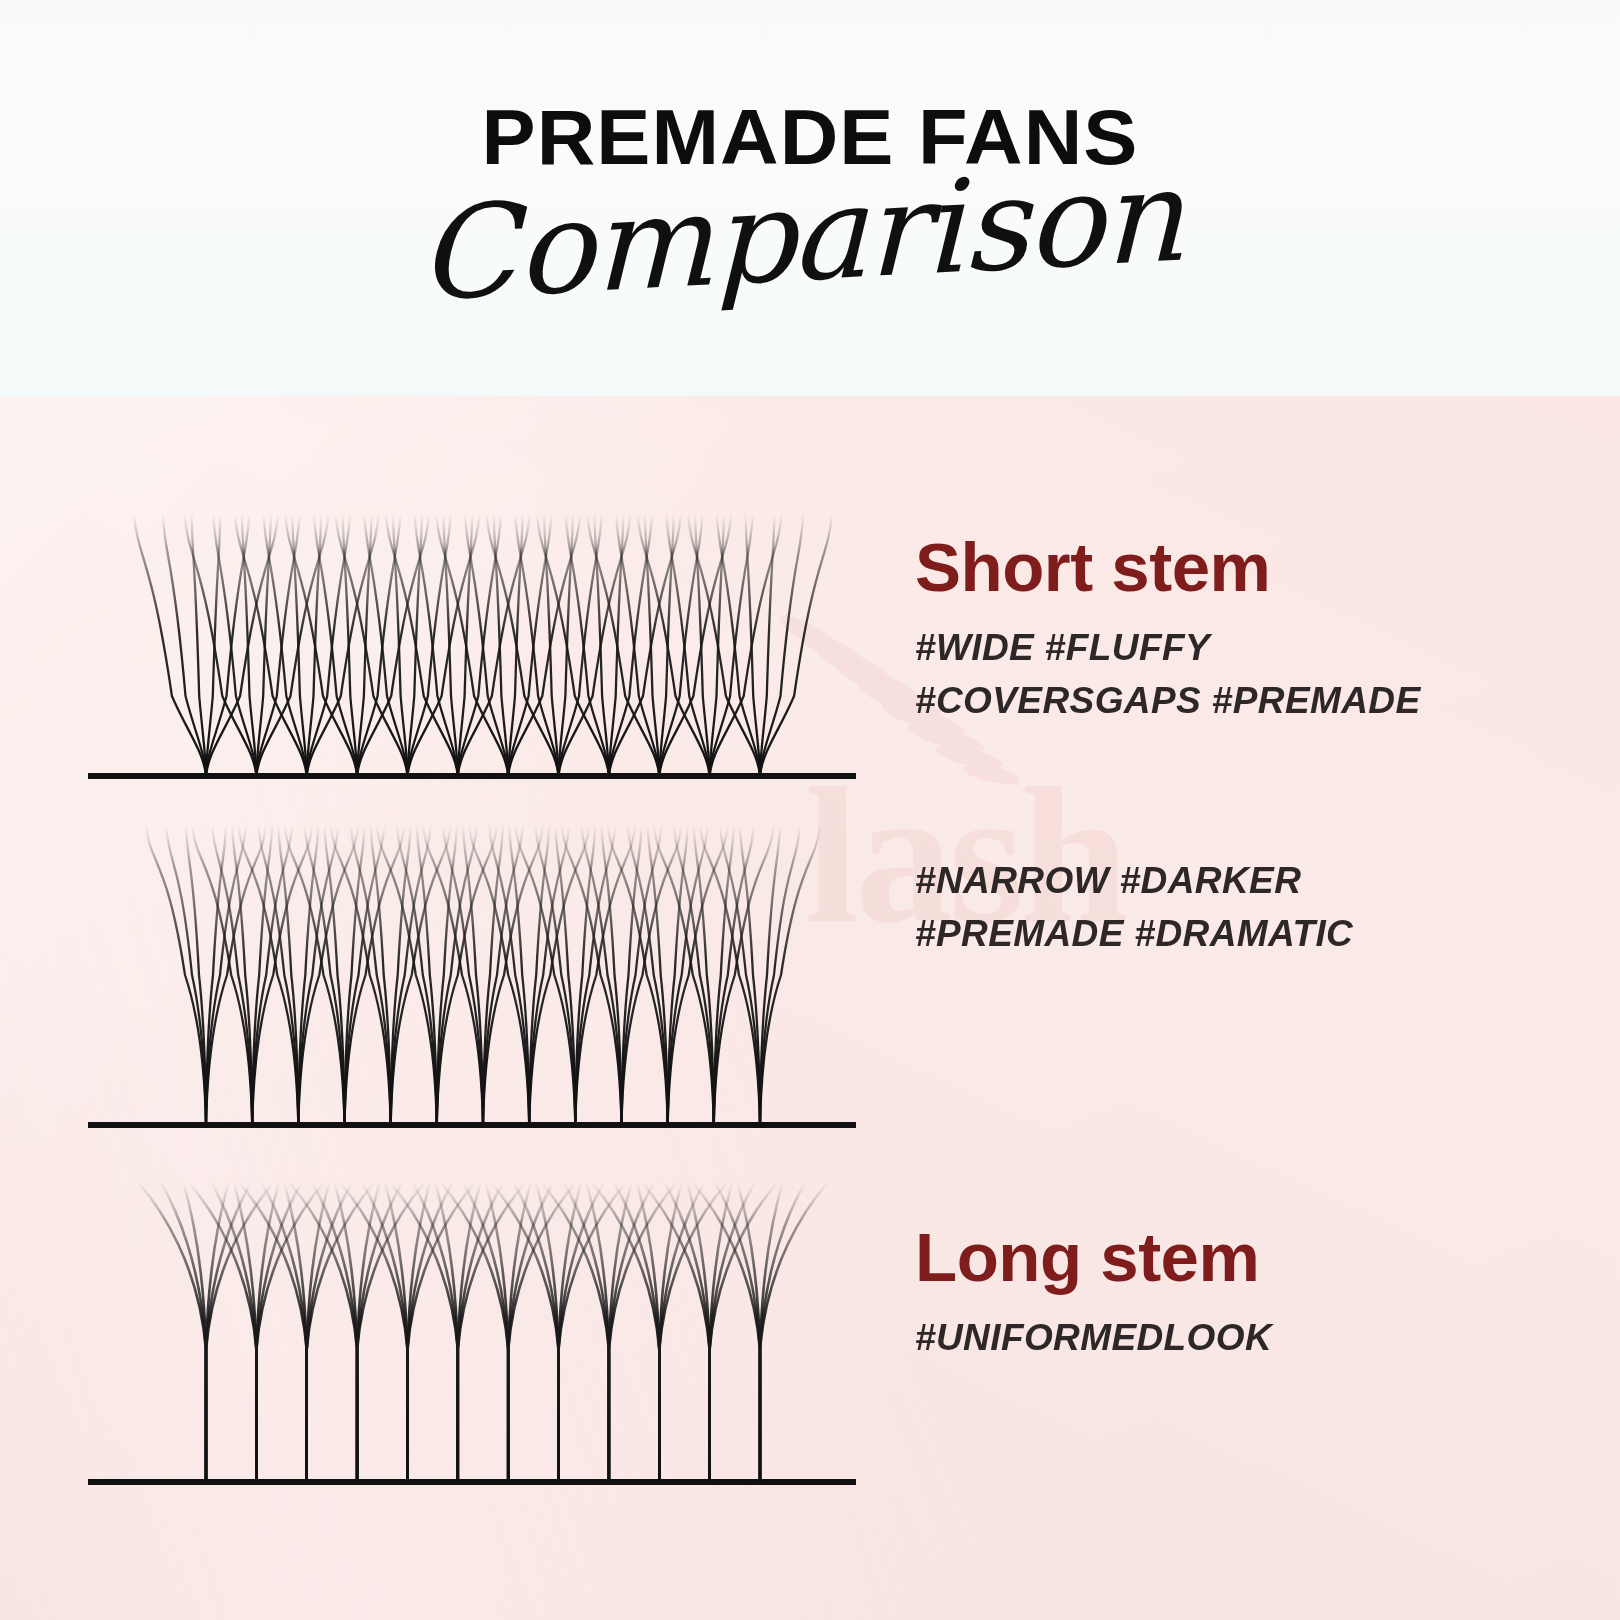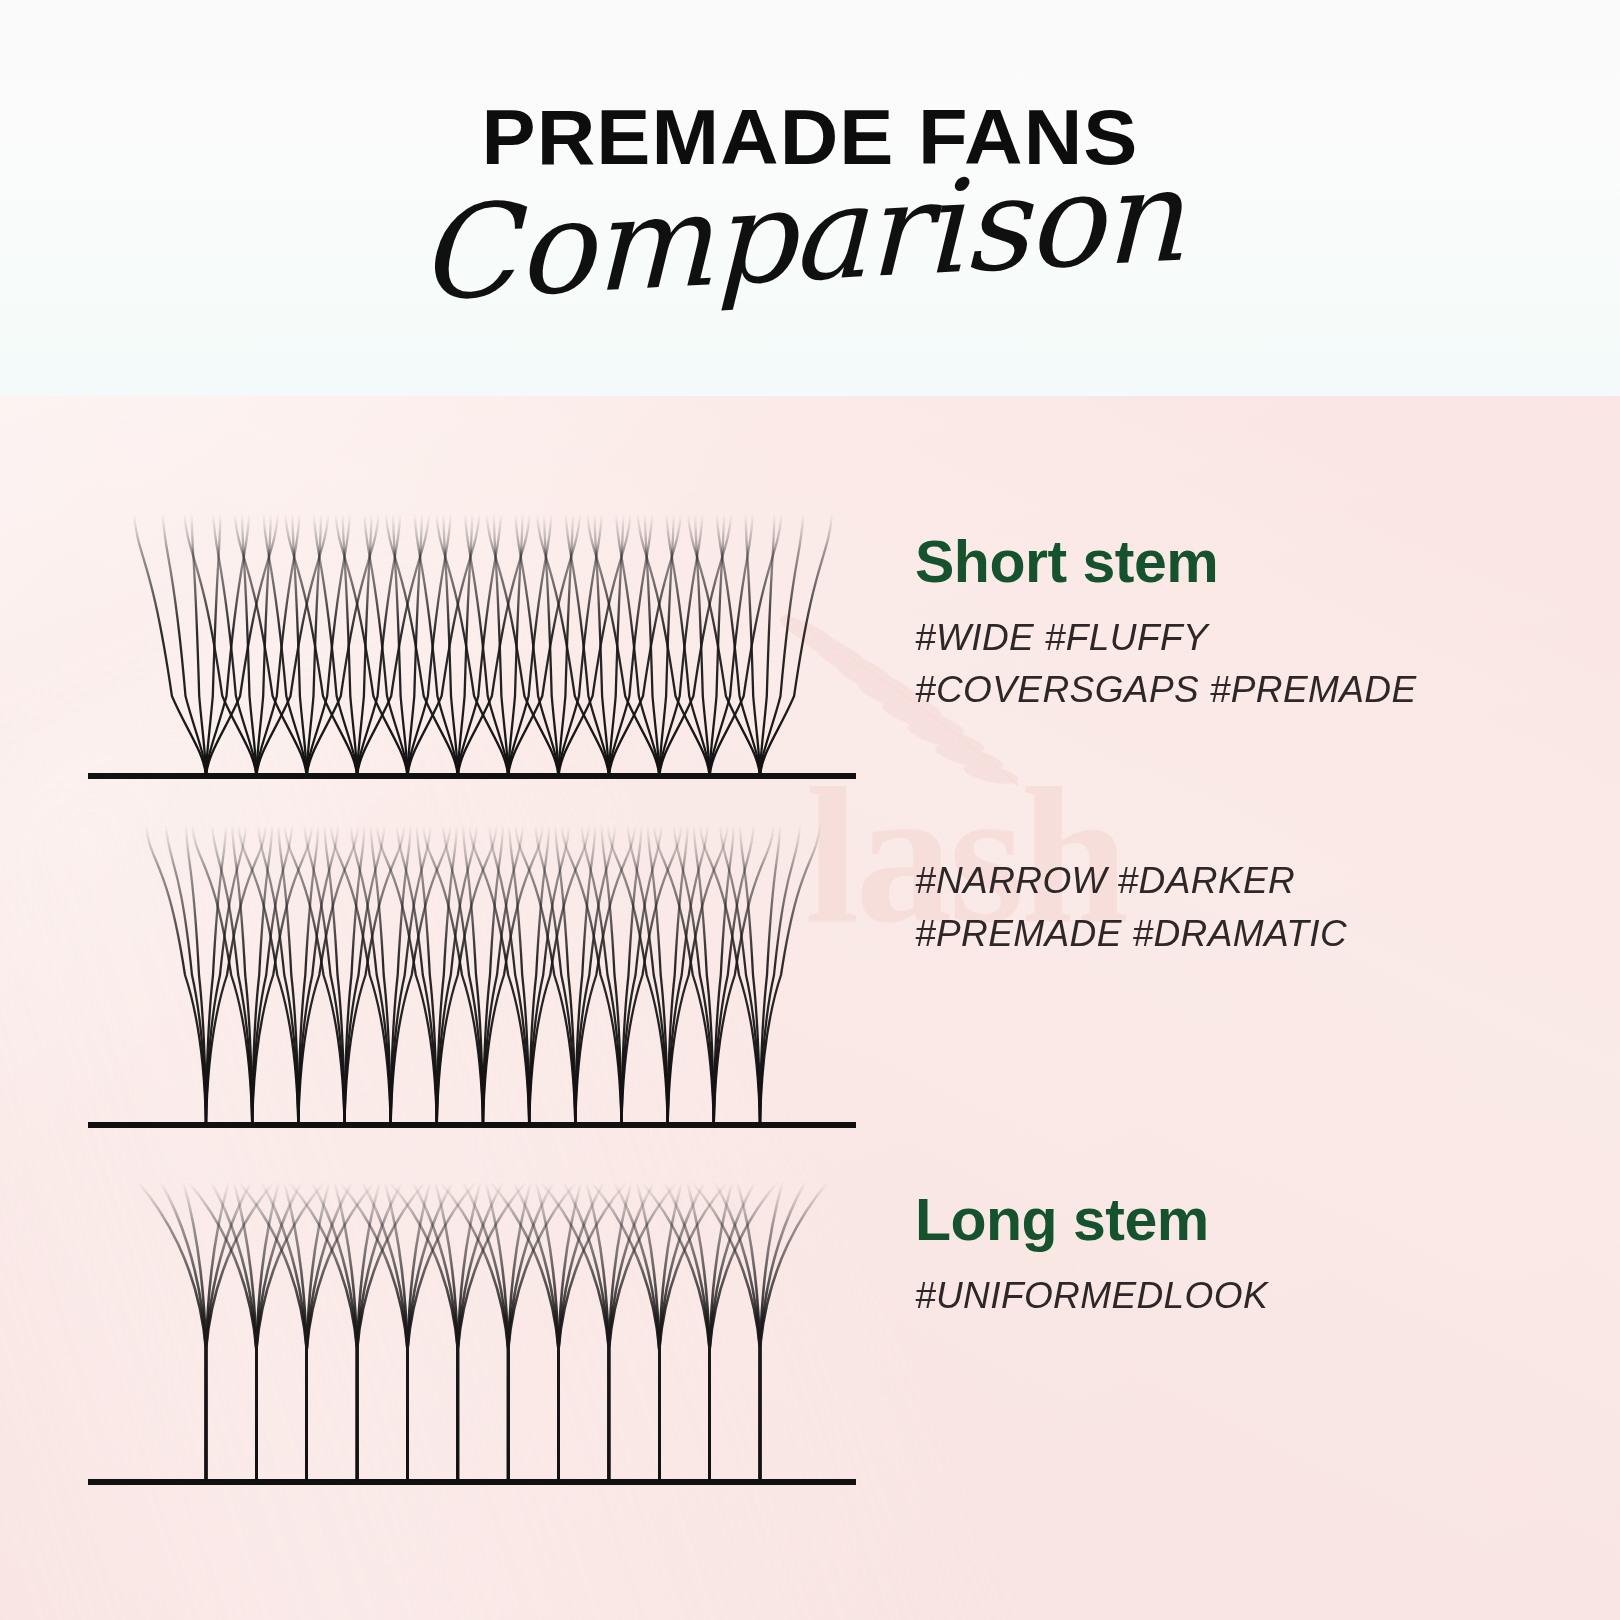--- a/index.html
+++ b/index.html
@@ -64,26 +64,26 @@
   }
 
   
   .fan-row{position:absolute;left:88px;}
   .fan-row svg{display:block;}
 
   .info{position:absolute;left:915px;}
   .info h2{
     margin:0 0 18px 0;
     font-family:"Liberation Sans", sans-serif;
-    font-weight:700;font-size:59px;line-height:1.05;color:#14532d;
+    font-weight:700;font-size:69px;line-height:1.05;color:#7f1d1d;
     letter-spacing:-.5px;
   }
   .info .tags{
     font-family:"Liberation Sans", sans-serif;
-    font-style:italic;font-weight:400;
+    font-style:italic;font-weight:700;
     font-size:37px;line-height:1.42;color:#2d2827;
     letter-spacing:.4px;
   }
   .info .tags div{white-space:nowrap;}
 </style>
 </head>
 <body>
 
 <div id="stage">
 
@@ -410,20 +410,20 @@
     </div>
   </div>
 
   <div class="info" id="info-1" style="top:855px">
     <div class="tags">
       <div>#NARROW #DARKER</div>
       <div>#PREMADE #DRAMATIC</div>
     </div>
   </div>
 
-  <div class="info" id="info-2" style="top:1190px">
+  <div class="info" id="info-2" style="top:1222px">
     <h2>Long stem</h2>
     <div class="tags">
       <div>#UNIFORMEDLOOK</div>
     </div>
   </div>
 
 </div>
 
 </body></html>

